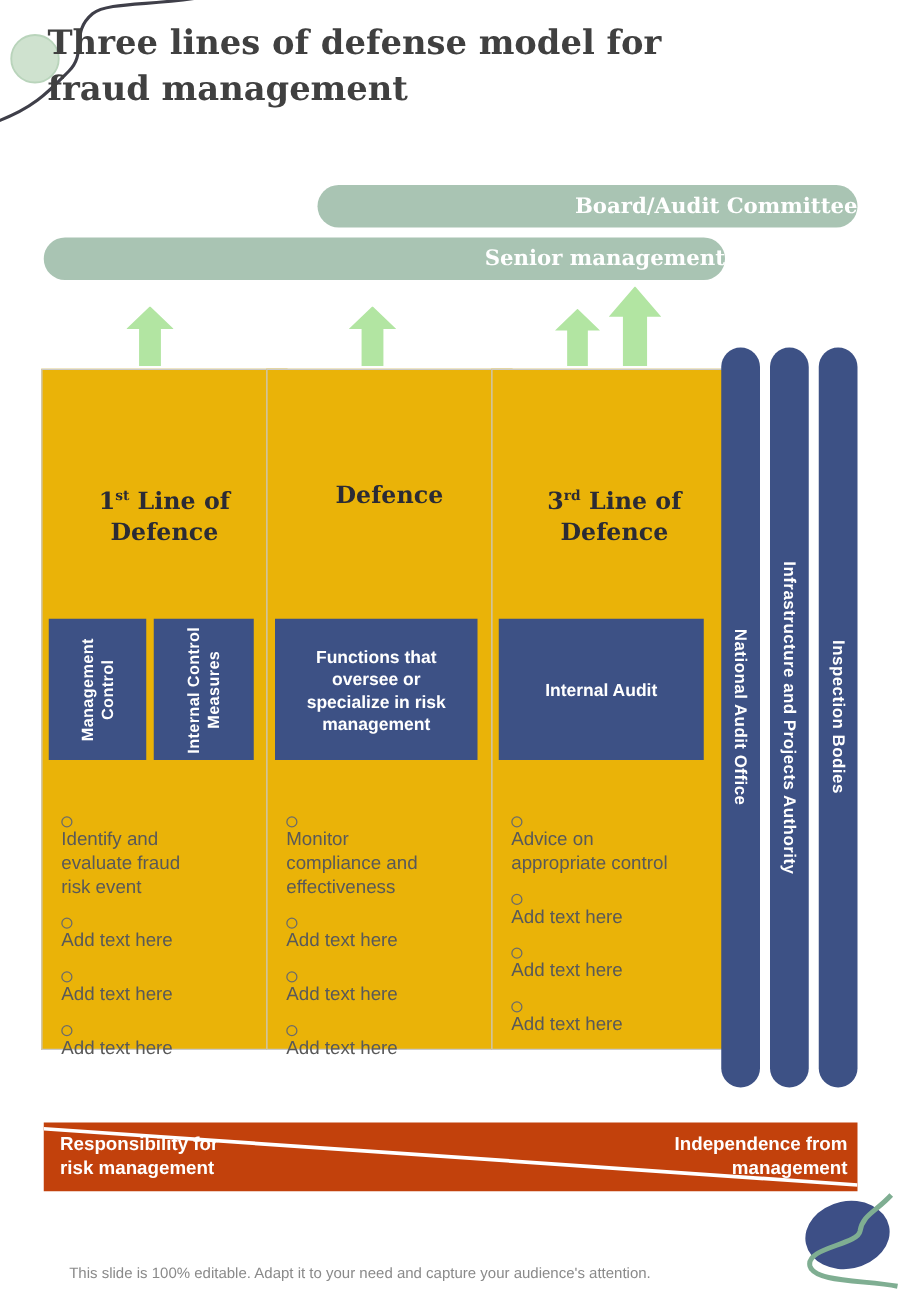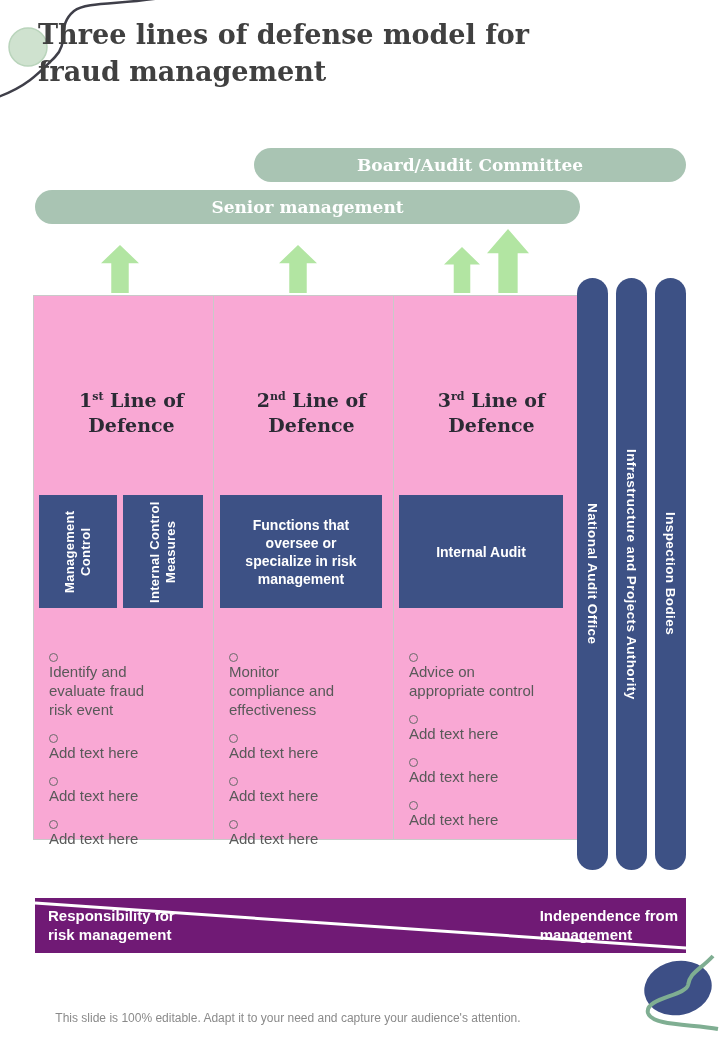--- a/index.html
+++ b/index.html
@@ -13,39 +13,39 @@
   .title{
     position:absolute;left:38px;top:16px;width:600px;
     font-family:"DejaVu Serif","Liberation Serif",serif;
     font-weight:bold;font-size:27px;line-height:37px;color:#404040;
   }
 
   
   .gpill{
     position:absolute;height:34px;border-radius:17px;background:#a9c4b3;
     color:#ffffff;font-family:"DejaVu Serif","Liberation Serif",serif;
-    font-weight:bold;font-size:17px;line-height:34px;text-align:center;
+    font-weight:bold;font-size:17px;line-height:34px;text-align:right;
   }
   .gpill.board{left:254px;top:148px;width:432px;}
   .gpill.senior{left:35px;top:190px;width:545px;}
 
   
   .up-arrow{
     position:absolute;background:#b2e5a2;
     clip-path:polygon(50% 0%,100% 38%,73% 38%,73% 100%,27% 100%,27% 38%,0% 38%);
   }
   .a1{left:101px;top:245px;width:38px;height:48px;}
   .a2{left:279px;top:245px;width:38px;height:48px;}
   .a3{left:444px;top:247px;width:36px;height:46px;}
   .a4{left:487px;top:229px;width:42px;height:64px;}
 
   
   .card{
     position:absolute;top:295px;height:545px;width:197px;
-    background:#f9a8d4;border:1px solid #c9c9c9;box-sizing:border-box;
+    background:#eab308;border:1px solid #c9c9c9;box-sizing:border-box;
   }
   .card.c1{left:33px;} .card.c2{left:213px;} .card.c3{left:393px;}
   .card-heading{
     position:absolute;top:88px;left:0;right:0;text-align:center;
     font-family:"DejaVu Serif","Liberation Serif",serif;
     font-weight:bold;font-size:19px;line-height:25px;color:#2b2b35;
   }
   .card-heading sup{font-size:11px;}
 
   .bluebox{
@@ -80,25 +80,25 @@
   }
   .vpill .vtext{
     writing-mode:vertical-rl;color:#ffffff;font-weight:bold;
     font-size:13.5px;letter-spacing:.4px;white-space:nowrap;
   }
   .p1{left:577px;} .p2{left:616px;} .p3{left:655px;}
 
   
   .banner{
     position:absolute;left:35px;top:898px;width:651px;height:55px;
-    background:#701a75;color:#ffffff;font-weight:bold;font-size:15px;line-height:19px;
+    background:#c2410c;color:#ffffff;font-weight:bold;font-size:15px;line-height:19px;
   }
   .banner svg{position:absolute;left:0;top:0;}
   .banner .left{position:absolute;left:13px;top:8px;}
-  .banner .right{position:absolute;right:8px;top:8px;}
+  .banner .right{position:absolute;right:8px;top:8px;text-align:right;}
 
   
   .footer{
     position:absolute;left:0;top:1011px;width:576px;text-align:center;
     font-size:12px;color:#8a8a8a;
   }
 
   .decor{position:absolute;pointer-events:none;}
   .decor.tl{left:0;top:0;}
   .decor.br{left:600px;top:930px;}
@@ -152,21 +152,20 @@
       </div>
     <div class="li">
         <span class="dot"></span>
         <span class="pre">Add text here</span>
       </div>
   </div>
 </div>
 
 <div class="card c2">
   <div class="card-heading">
-    <div><span>2</span><sup>nd</sup><span> Line of</span></div>
     <div>Defence</div>
   </div>
   <div class="bluebox widebox pre">Functions that
 oversee or
 specialize in risk
 management</div>
   <div class="card-list">
     <div class="li">
         <span class="dot"></span>
         <span class="pre">Monitor

